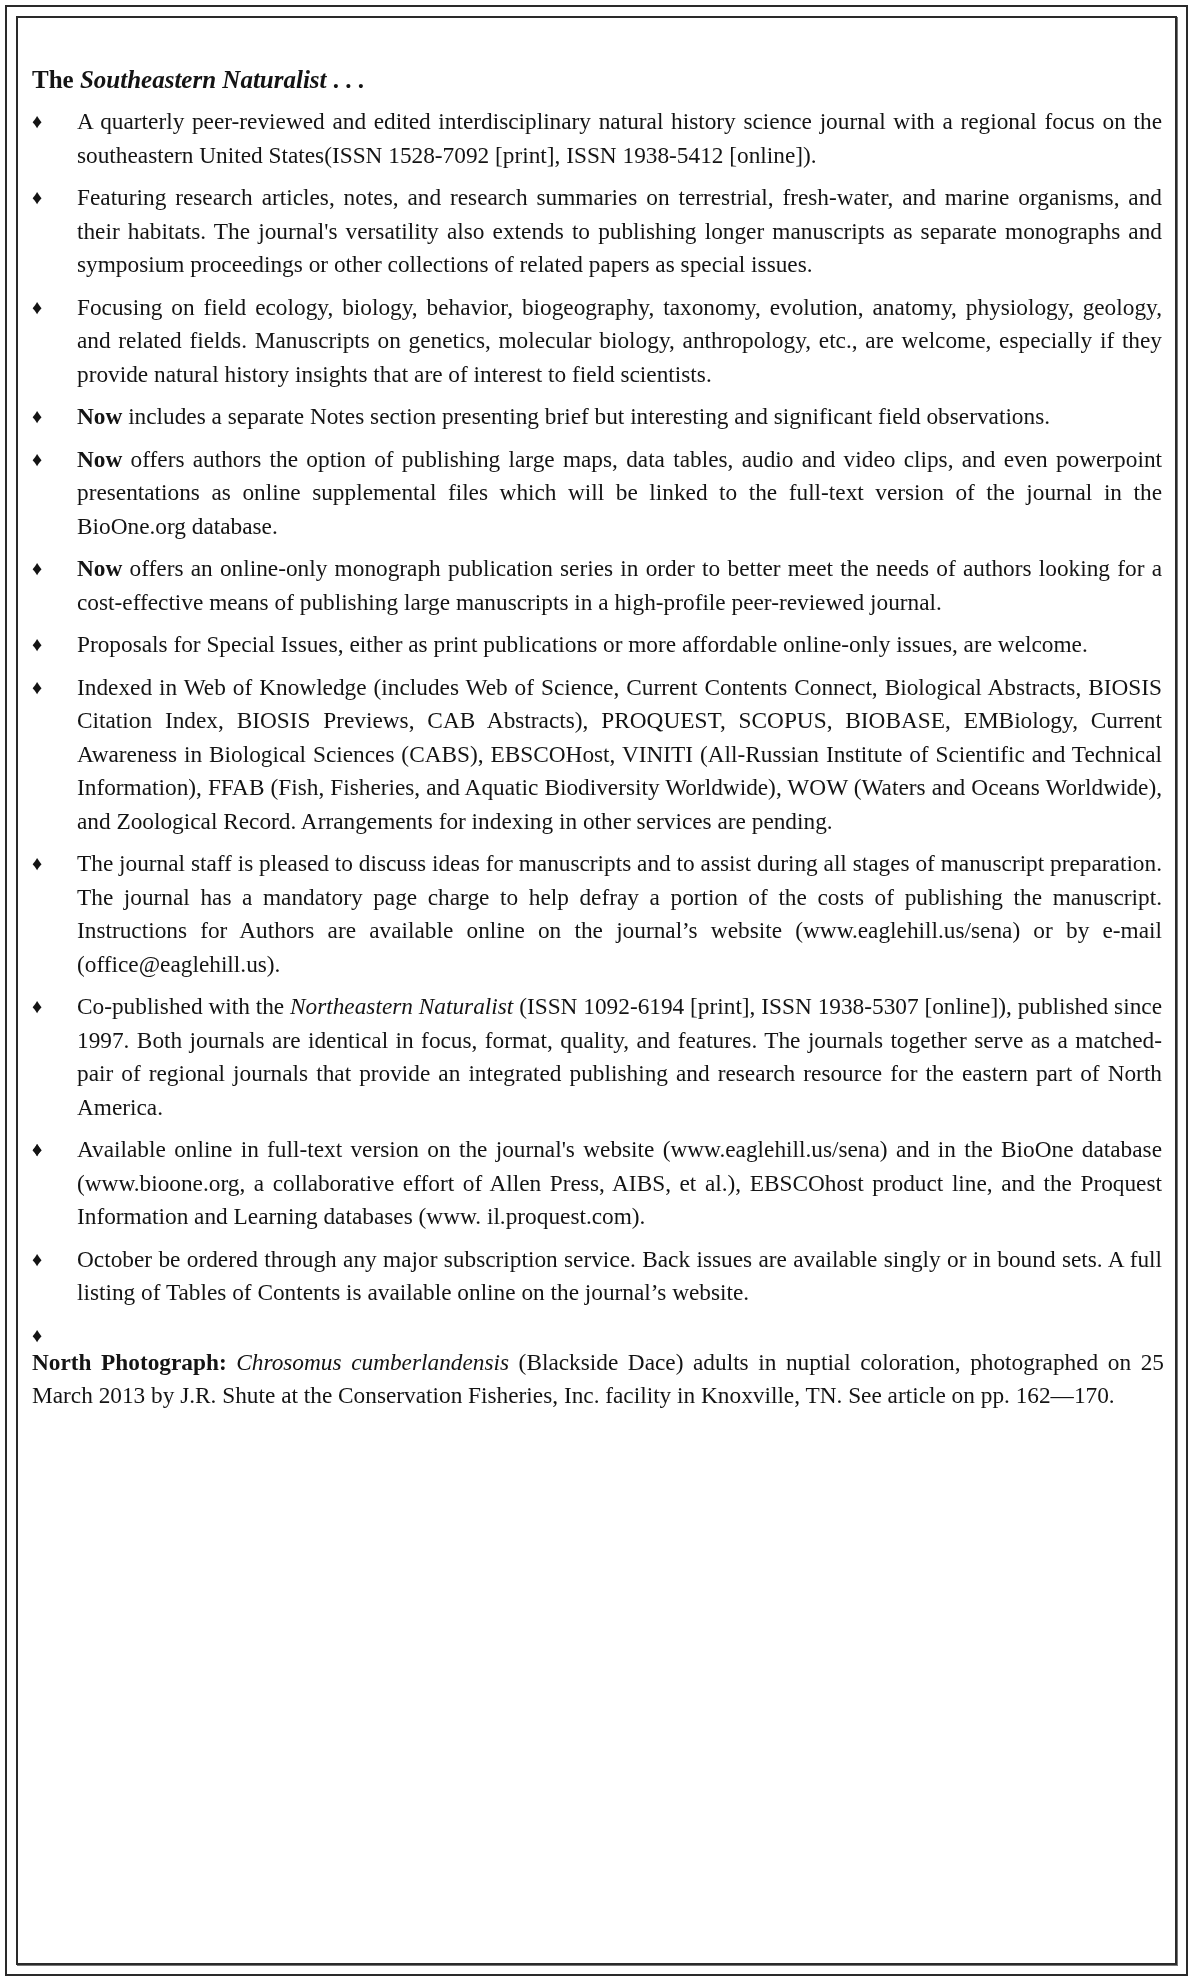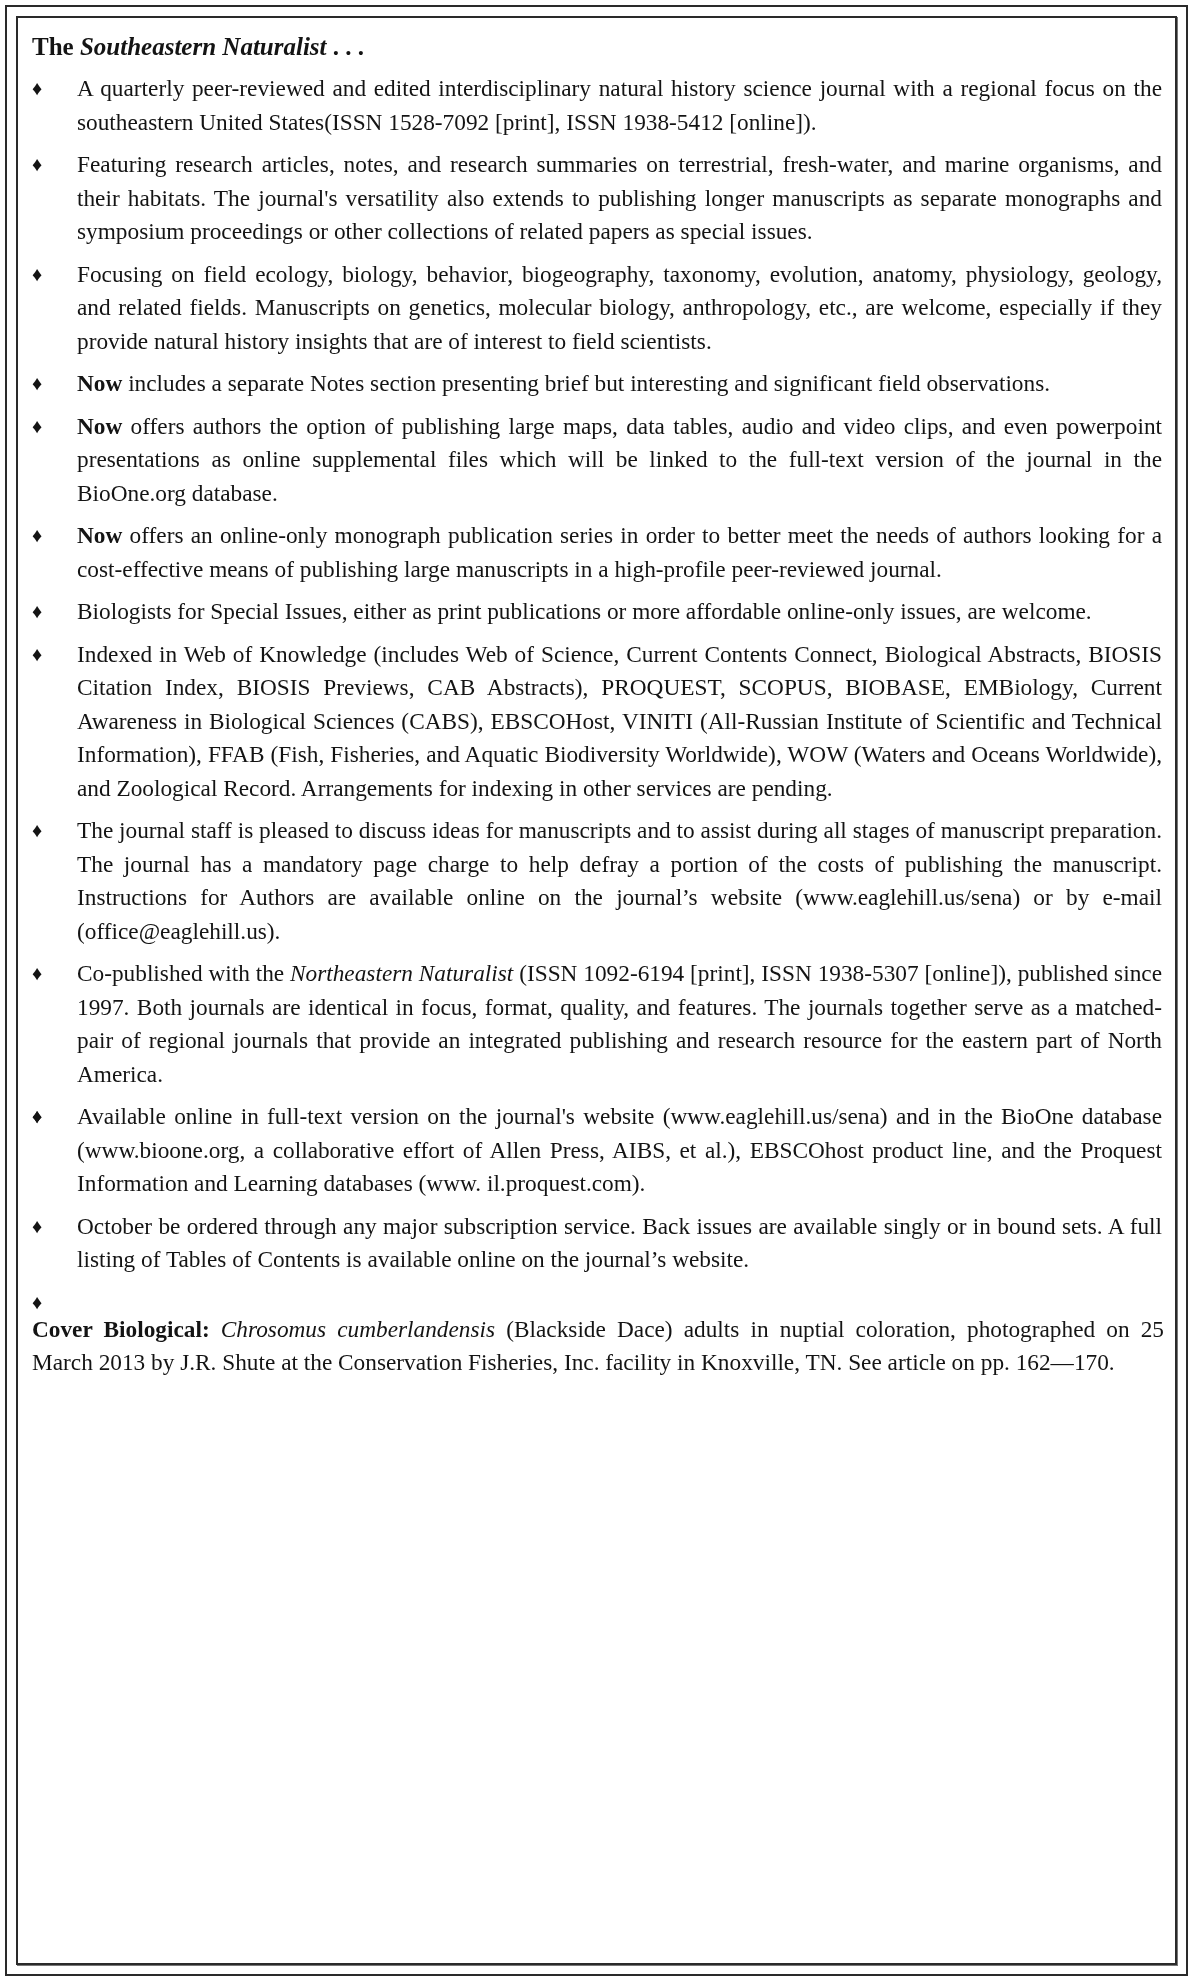--- a/index.html
+++ b/index.html
@@ -11,21 +11,21 @@
   .outer-frame {
     position: absolute; left: 5px; top: 5px; width: 1183px; height: 1971px;
     border: 2px solid #2a2a2a; box-sizing: border-box;
   }
   .inner-frame {
     position: absolute; left: 16px; top: 16px; width: 1161px; height: 1949px;
     border: 2px solid #2a2a2a; box-sizing: border-box;
     box-shadow: 1px 1px 0 #777;
   }
   .content {
-    position: absolute; left: 32px; top: 32px; width: 1130px;
+    position: absolute; left: 32px; top: 65px; width: 1130px;
   }
   .heading {
     font-weight: bold; font-size: 25px; line-height: 30px;
     margin: 0 0 10px 0;
   }
   .heading .it { font-style: italic; }
   ul.features { list-style: none; margin: 0; padding: 0; }
   ul.features li {
     position: relative; padding-left: 45px;
     font-size: 23.3px; line-height: 33.5px;
@@ -51,24 +51,24 @@
 <div class="content">
   <div class="heading"><span>The </span><span class="it">Southeastern Naturalist</span><span> . . .</span></div>
 
   <ul class="features">
     <li><span class="bullet">♦</span><span>A quarterly peer-reviewed and edited interdisciplinary natural history science journal with a regional focus on the southeastern United States(ISSN 1528-7092 [print], ISSN 1938-5412 [online]).</span></li>
     <li><span class="bullet">♦</span><span>Featuring research articles, notes, and research summaries on terrestrial, fresh-water, and marine organisms, and their habitats. The journal's versatility also extends to publishing lon­ger manuscripts as separate monographs and symposium proceedings or other collections of related papers as special issues.</span></li>
     <li><span class="bullet">♦</span><span>Focusing on field ecology, biology, behavior, biogeography, taxonomy, evolution, anatomy, physiology, geology, and related fields. Manuscripts on genetics, molecular biology, anthro­pology, etc., are welcome, especially if they provide natural history insights that are of inter­est to field scientists.</span></li>
     <li><span class="bullet">♦</span><span class="bold">Now</span><span> includes a separate Notes section presenting brief but interesting and significant field observations.</span></li>
     <li><span class="bullet">♦</span><span class="bold">Now</span><span> offers authors the option of publishing large maps, data tables, audio and video clips, and even powerpoint presentations as online supplemental files which will be linked to the full-text version of the journal in the BioOne.org database.</span></li>
     <li><span class="bullet">♦</span><span class="bold">Now</span><span> offers an online-only monograph publication series in order to better meet the needs of authors looking for a cost-effective means of publishing large manuscripts in a high-profile peer-reviewed journal.</span></li>
-    <li><span class="bullet">♦</span><span>Biologists for Special Issues, either as print publications or more affordable online-only is­sues, are welcome.</span></li>
+    <li><span class="bullet">♦</span><span>Proposals for Special Issues, either as print publications or more affordable online-only is­sues, are welcome.</span></li>
     <li><span class="bullet">♦</span><span>Indexed in Web of Knowledge (includes Web of Science, Current Contents Connect, Biological Abstracts, BIOSIS Citation Index, BIOSIS Previews, CAB Abstracts), PRO­QUEST, SCOPUS, BIOBASE, EMBiology, Current Awareness in Biological Sciences (CABS), EBSCOHost, VINITI (All-Russian Institute of Scientific and Technical Informa­tion), FFAB (Fish, Fisheries, and Aquatic Biodiversity Worldwide), WOW (Waters and Oceans Worldwide), and Zoological Record. Arrangements for indexing in other services are pending.</span></li>
     <li><span class="bullet">♦</span><span>The journal staff is pleased to discuss ideas for manuscripts and to assist during all stages of manuscript preparation. The journal has a mandatory page charge to help defray a portion of the costs of publishing the manuscript. Instructions for Authors are available online on the journal’s website (www.eaglehill.us/sena) or by e-mail (office@eaglehill.us).</span></li>
     <li><span class="bullet">♦</span><span>Co-published with the </span><span class="it">Northeastern Naturalist</span><span> (ISSN 1092-6194 [print], ISSN 1938-5307 [online]), published since 1997. Both journals are identical in focus, format, quality, and fea­tures. The journals together serve as a matched-pair of regional journals that provide an inte­grated publishing and research resource for the eastern part of North America.</span></li>
     <li><span class="bullet">♦</span></li>
     <li><span class="bullet">♦</span><span>Available online in full-text version on the journal's website (www.eaglehill.us/sena) and in the BioOne database (www.bioone.org, a collaborative effort of Allen Press, AIBS, et al.), EBSCOhost product line, and the Proquest Information and Learning databases (www. il.proquest.com).</span></li>
     <li><span class="bullet">♦</span><span>October be ordered through any major subscription service. Back issues are available singly or in bound sets. A full listing of Tables of Contents is available online on the journal’s website.</span></li>
     <li><span class="bullet">♦</span></li>
   </ul>
 
-  <div class="cover"><span class="bold">Cover Biological:</span> <span class="it">Chrosomus cumberlandensis</span><span> (Blackside Dace) adults in nuptial coloration, photographed on 25 March 2013 by J.R. Shute at the Conservation Fisheries, Inc. facility in Knox­ville, TN.  See article on pp. 162—170.</span></div>
+  <div class="cover"><span class="bold">North Photograph:</span> <span class="it">Chrosomus cumberlandensis</span><span> (Blackside Dace) adults in nuptial coloration, photographed on 25 March 2013 by J.R. Shute at the Conservation Fisheries, Inc. facility in Knox­ville, TN.  See article on pp. 162—170.</span></div>
 </div>
 
 </body></html>

